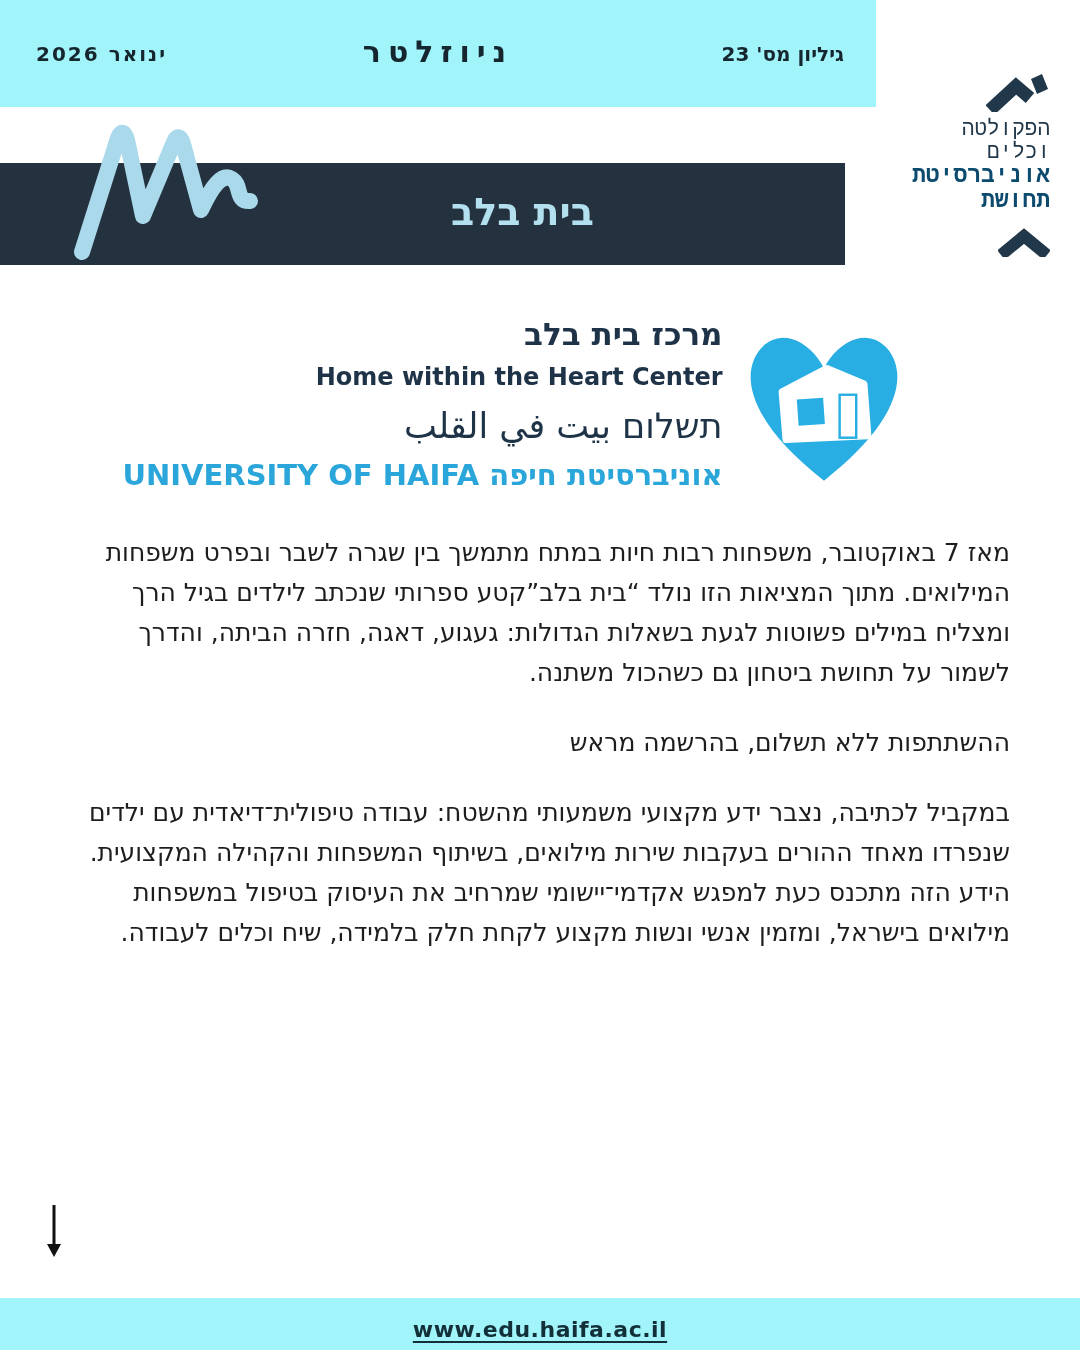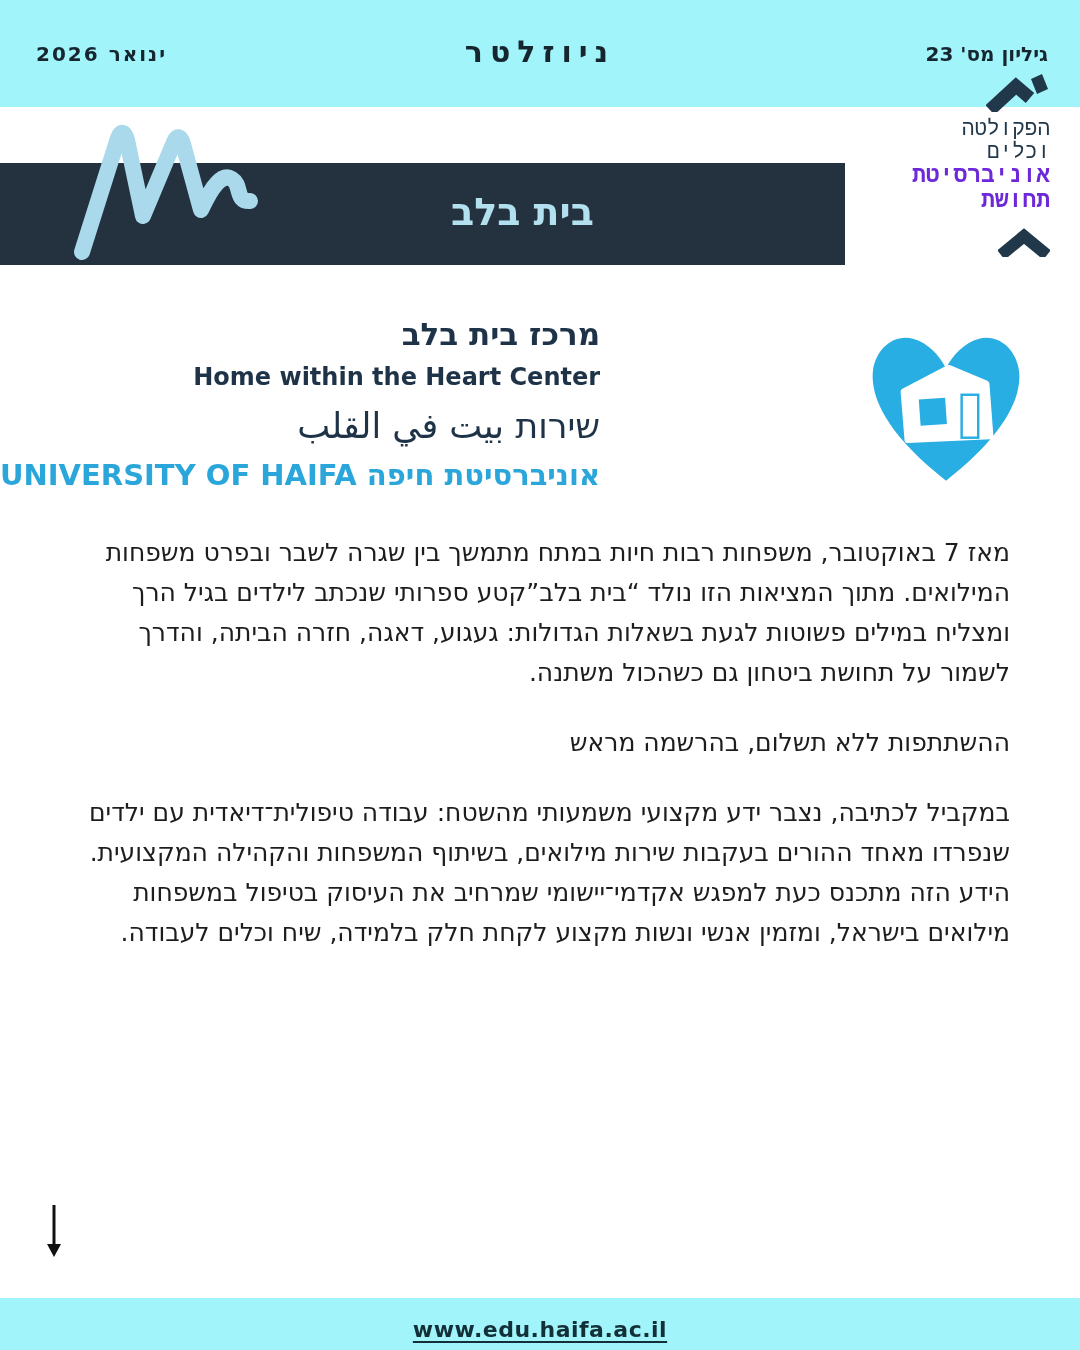--- a/index.html
+++ b/index.html
@@ -2,45 +2,45 @@
 <html><head>
 <meta charset="utf-8">
 <style>
   html,body{margin:0;padding:0;background:#e8e8e8;}
   #page{
     position:relative;width:1080px;height:1350px;margin:0 auto;
     background:#ffffff;overflow:hidden;
     font-family:"DejaVu Sans","Liberation Sans",sans-serif;
   }
   
-  .topbar{position:absolute;left:0;top:0;width:1080px;height:107px;background:#a2f4fb;}
+  .topbar{position:absolute;left:0;top:0;width:876px;height:107px;background:#a2f4fb;}
   .mh-date{position:absolute;left:36px;top:42px;font-size:20px;font-weight:600;
     letter-spacing:2px;color:#16262f;direction:rtl;}
   .mh-title{position:absolute;left:0;right:0;top:34px;text-align:center;
     font-size:30px;font-weight:700;letter-spacing:7px;color:#16262f;direction:rtl;}
   .mh-issue{position:absolute;right:32px;top:42px;font-size:20px;font-weight:600;
     color:#16262f;direction:rtl;}
   
   .brand{position:absolute;right:30px;top:72px;display:flex;flex-direction:column;
     align-items:flex-end;z-index:4;font-family:Liberation Mono, monospace;}
   .brand svg{display:block;}
   .brand .mark{margin-bottom:6px;}
   .bl{text-align:right;direction:rtl;}
   .bl.navy{font-size:21px;line-height:23px;font-weight:500;color:#21384a;}
-  .bl.cyan{font-size:23px;line-height:25px;font-weight:700;color:#6d28d9;}
+  .bl.cyan{font-size:23px;line-height:25px;font-weight:700;color:#0c4a6e;}
   .brand .chev{margin-top:13px;}
   
   .banner{position:absolute;left:0;top:163px;width:845px;height:102px;background:#24313f;}
   .banner .bt{position:absolute;left:210px;right:10px;top:50%;transform:translateY(-54%);
     text-align:center;color:#b2e0ef;font-size:38px;font-weight:700;direction:rtl;}
   
   .brush{position:absolute;left:64px;top:110px;z-index:5;}
   
   .logo-row{position:absolute;left:0;top:314px;width:1029px;display:flex;direction:rtl;
-    justify-content:space-between;align-items:center;gap:18px;}
+    justify-content:center;align-items:center;gap:18px;}
   .logo-text{text-align:right;direction:rtl;color:#1e3347;}
   .lt-he{font-size:31px;line-height:40px;font-weight:700;}
   .lt-en{font-size:24px;line-height:46px;font-weight:600;direction:ltr;}
   .lt-ar{font-size:35px;line-height:52px;font-weight:500;}
   .lt-univ{font-size:29px;line-height:42px;font-weight:700;color:#2aa6da;margin-top:2px;}
   .lt-univ span{}
   
   .article{position:absolute;left:70px;top:533px;width:940px;direction:rtl;
     text-align:right;color:#1d1d1d;font-size:25px;line-height:40px;}
   .article p{margin:0 0 30px 0;}
@@ -88,21 +88,21 @@
   <div class="logo-row">
     <svg width="166" height="172" viewBox="0 0 170 175">
       <path d="M85 165 C30 122 8 84 10 55 C12 30 32 14 52 20 C66 24 78 36 85 50 C92 36 104 24 118 20 C138 14 158 30 160 55 C162 84 140 122 85 165 Z" fill="#29aee3"></path>
       <path d="M42 74 L88 50 L126 66 L130 119 L46 123 Z" fill="#ffffff" stroke="#ffffff" stroke-width="7" stroke-linejoin="round"></path>
       <rect x="58" y="81" width="27" height="27" fill="#29aee3" transform="rotate(-4 71 94)"></rect>
       <rect x="101" y="77" width="17" height="44" fill="#ffffff" stroke="#29aee3" stroke-width="2.5"></rect>
     </svg>
     <div class="logo-text">
       <div class="lt-he">מרכז בית בלב</div>
       <div class="lt-en">Home within the Heart Center</div>
-      <div class="lt-ar">שירות بيت في القلب</div>
+      <div class="lt-ar">תשלום بيت في القلب</div>
       <div class="lt-univ">
         <span>אוניברסיטת חיפה</span>
         <span>UNIVERSITY OF HAIFA</span>
       </div>
     </div>
   </div>
 
   <div class="article">
     <p>מאז 7 באוקטובר, משפחות רבות חיות במתח מתמשך בין שגרה לשבר ובפרט משפחות המילואים. מתוך המציאות הזו נולד “בית בלב”קטע ספרותי שנכתב לילדים בגיל הרך ומצליח במילים פשוטות לגעת בשאלות הגדולות: געגוע, דאגה, חזרה הביתה, והדרך לשמור על תחושת ביטחון גם כשהכול משתנה.</p>
     <p>ההשתתפות ללא תשלום, בהרשמה מראש</p>

